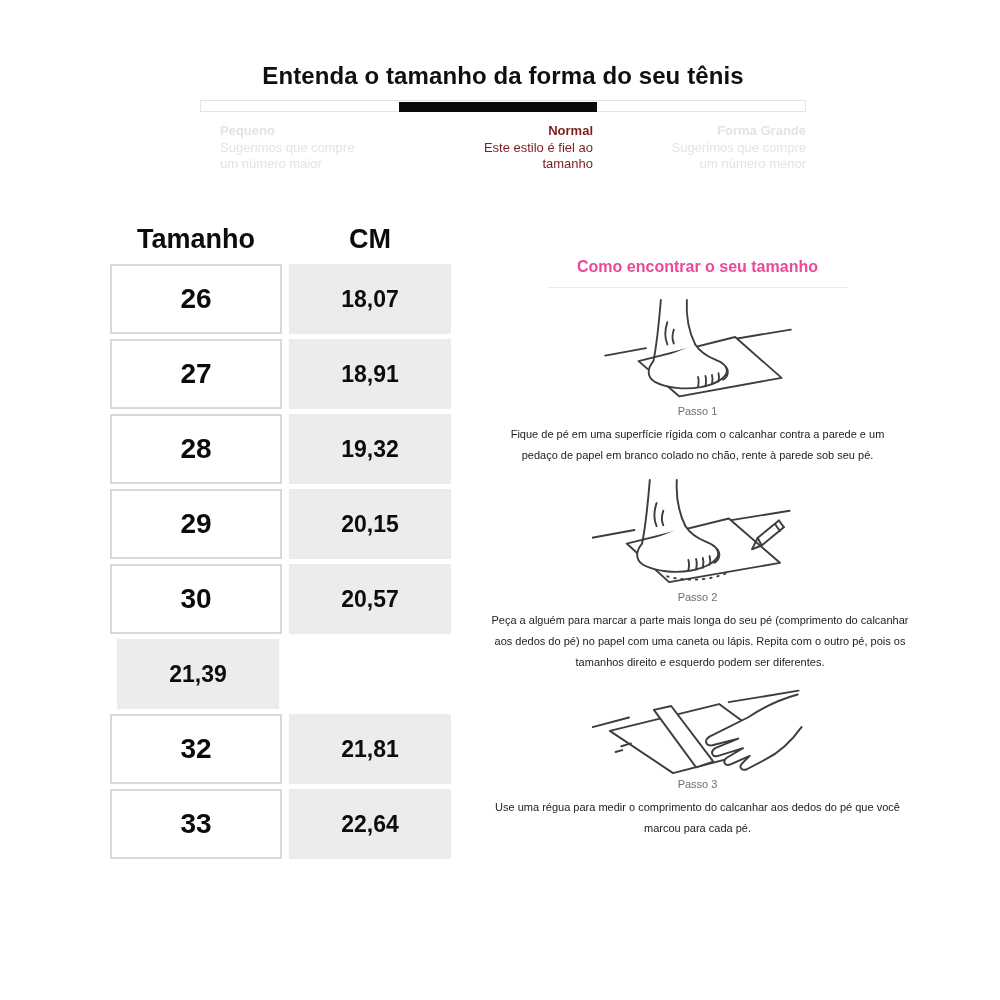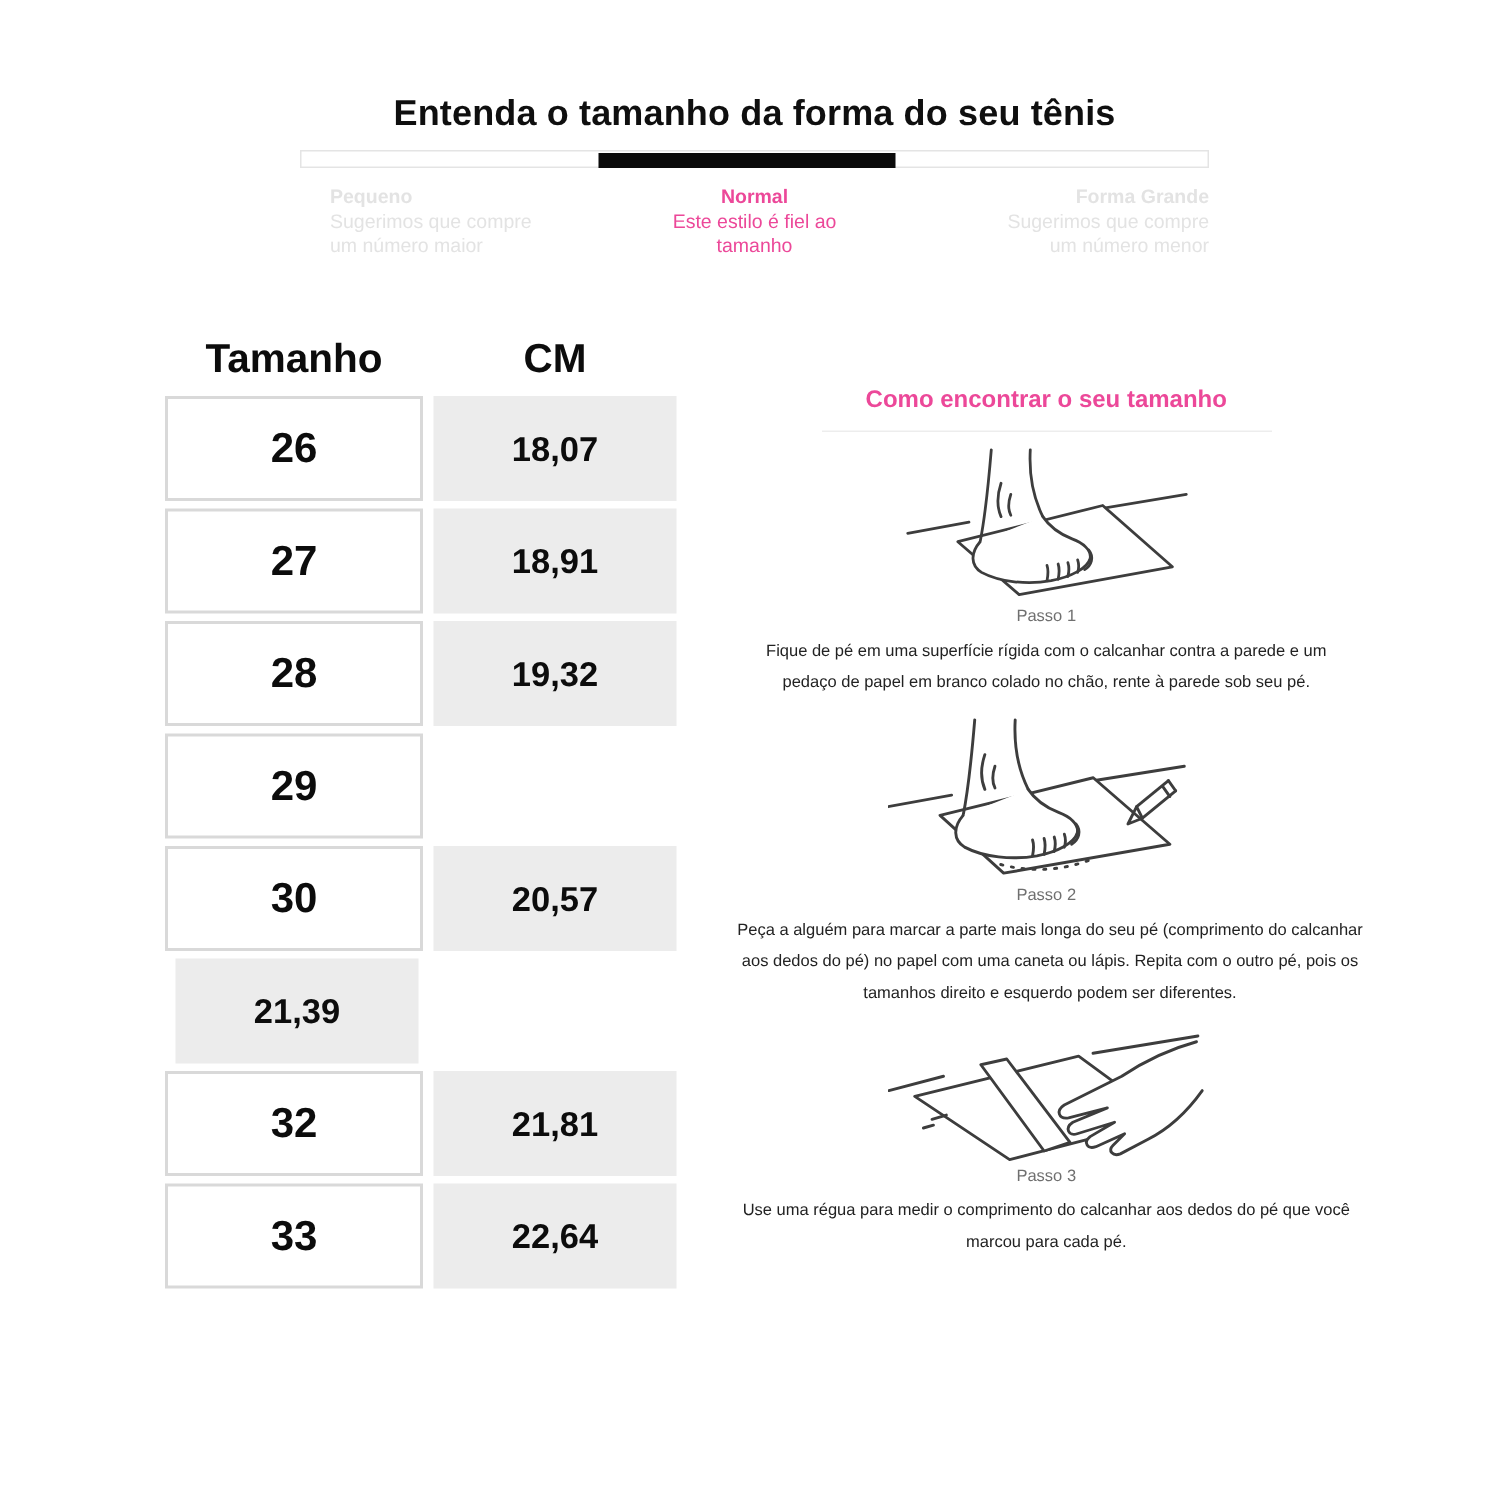--- a/index.html
+++ b/index.html
@@ -17,21 +17,21 @@
   .fit-track { position:absolute; top:100px; left:0; width:100%; height:12px;
     background:#fff; border:1px solid #e4e4e4; }
   .fit-fill { position:absolute; top:1px; left:32.7%; width:32.9%; height:10px;
     background:#0b0b0b; }
   .fit-labels { position:absolute; top:123px; left:0; width:100%;
     font-size:13px; line-height:16.5px; }
   .fit-zone { position:absolute; top:0; }
   .fit-zone .zl { display:block; }
   .fit-zone .zname { font-weight:700; }
   .fit-left  { left:0; width:190px; text-align:left;  color:#e3e3e3;margin-left:20px; }
-  .fit-center{ left:50%; transform:translateX(-50%); width:180px; text-align:center; color:#ec4899; }
+  .fit-center{ left:50%; transform:translateX(-50%); width:180px; text-align:right; color:#7f1d1d; }
   .fit-right { right:0; width:190px; text-align:right; color:#e3e3e3; }
 
   
   .size-table { position:absolute; left:110px; top:224px; width:345px; }
   .st-head { display:flex; font-size:27px; font-weight:700; color:#0c0c0c;
     height:40px; align-items:flex-start; }
   .st-h1 { width:172px; text-align:center; }
   .st-h2 { width:162px; margin-left:7px; text-align:center; }
   .st-row { display:flex; margin-bottom:5px; height:70px; }
   .st-size { width:172px; background:#fff; border:2px solid #d9d9d9;
@@ -97,20 +97,21 @@
     <div class="st-row">
       <div class="st-size">27</div>
       <div class="st-cm">18,91</div>
     </div>
     <div class="st-row">
       <div class="st-size">28</div>
       <div class="st-cm">19,32</div>
     </div>
     <div class="st-row">
       <div class="st-size">29</div>
+      <div class="st-cm">20,15</div>
     </div>
     <div class="st-row">
       <div class="st-size">30</div>
       <div class="st-cm">20,57</div>
     </div>
     <div class="st-row">
       <div class="st-cm">21,39</div>
     </div>
     <div class="st-row">
       <div class="st-size">32</div>

